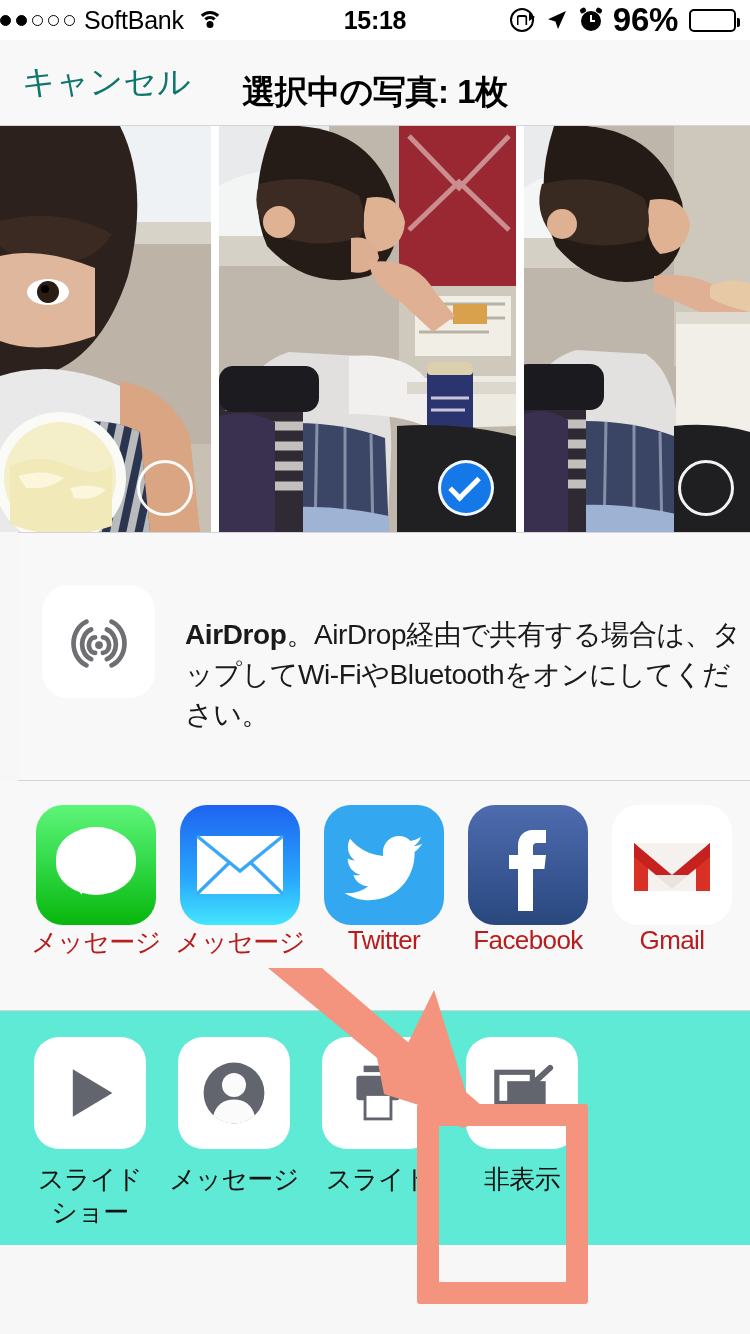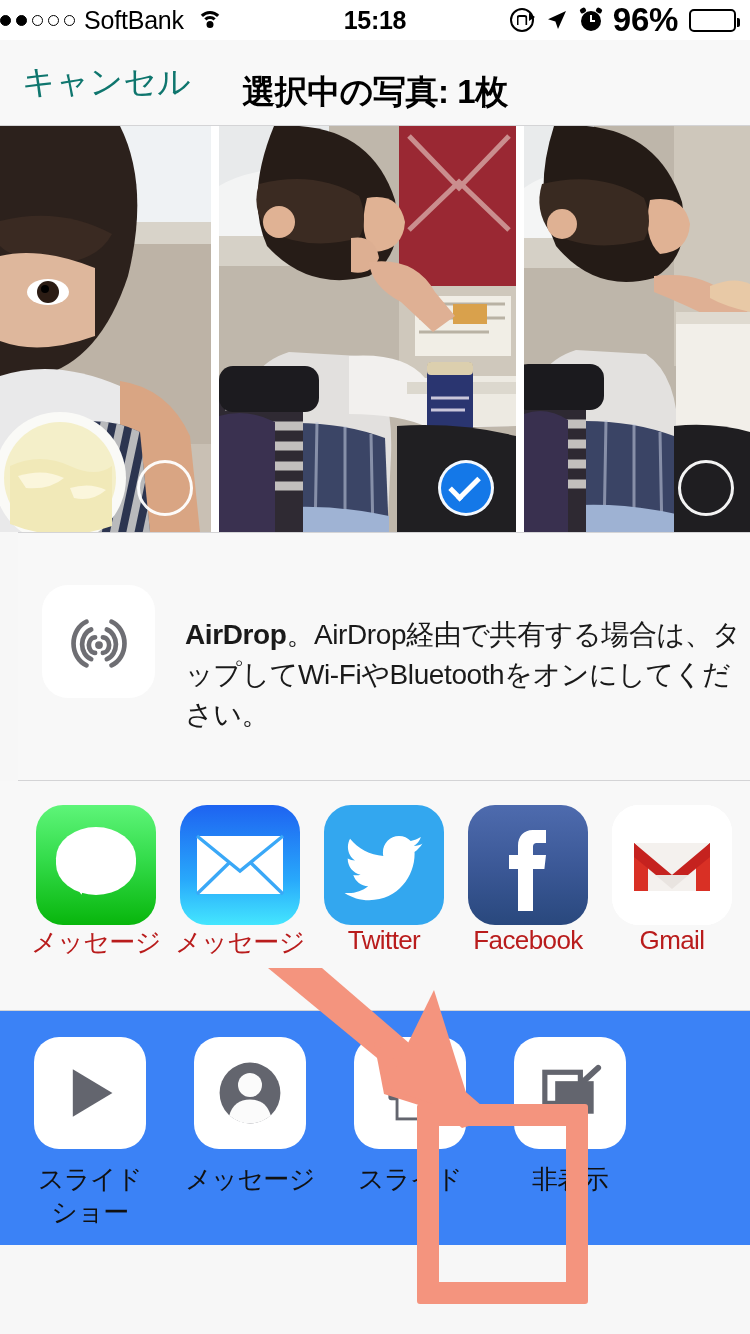--- a/index.html
+++ b/index.html
@@ -95,22 +95,22 @@
     left:20px;top:22px; }
   .ic-msg .tail{ position:absolute;width:0;height:0;left:22px;top:74px;
     border-left:10px solid transparent;border-right:16px solid #fff;border-bottom:12px solid transparent;
     transform:rotate(18deg); }
   .ic-mail{ background:linear-gradient(180deg,#1E63F1 0%,#28A8FB 62%,#44E6FE 100%); }
   .ic-twit{ background:#33A7EF; }
   .ic-fb{ background:linear-gradient(180deg,#4E6BAE 0%,#3A5795 55%,#29487D 100%); }
   .ic-gm{ background:#FFFFFF; }
 
   
-  .act-row{ width:750px;background:#3b82f6;display:flex;align-items:flex-start;
-    padding:26px 0 0 18px;overflow:hidden;position:relative;height:234px;gap:16px; }
+  .act-row{ width:750px;background:#5eead4;display:flex;align-items:flex-start;
+    padding:26px 0 0 18px;overflow:hidden;position:relative;height:234px; }
   .act-cell{ width:144px;flex:0 0 auto;display:flex;flex-direction:column;align-items:center;position:relative;}
   .act-ico{ width:112px;height:112px;border-radius:25px;background:#FFFFFF;
     display:flex;align-items:center;justify-content:center;position:relative; }
   .act-lbl{ margin-top:14px;font-size:26px;color:#111;letter-spacing:-.6px;text-align:center;line-height:1.25;}
 
   
   .annot-box{ position:absolute;left:417px;top:1104px;width:171px;height:200px;
     border:22px solid #F4947E;border-radius:3px;pointer-events:none;z-index:40;box-sizing:border-box;}
   .annot-arrow{ position:absolute;left:266px;top:968px;width:300px;height:160px;z-index:39;pointer-events:none;}
 </style>

